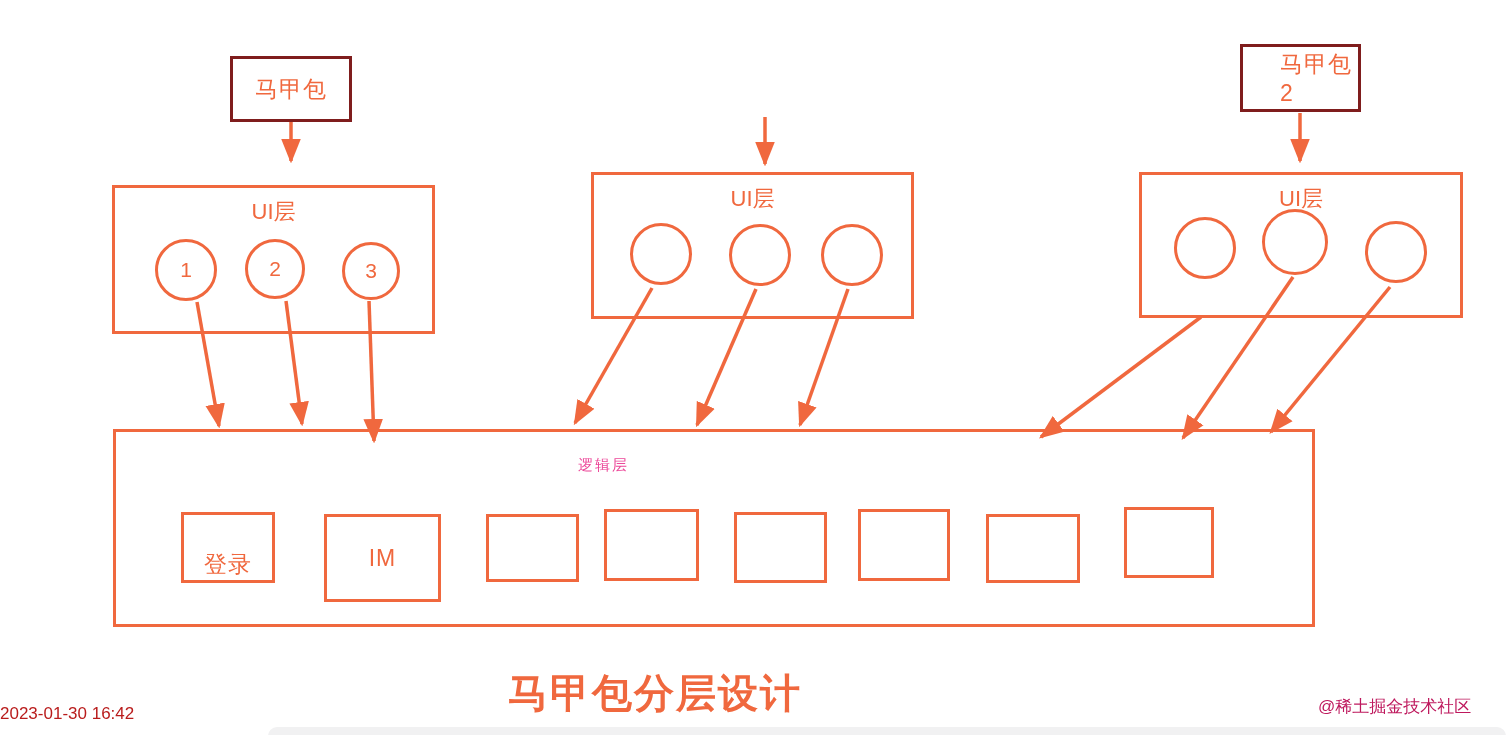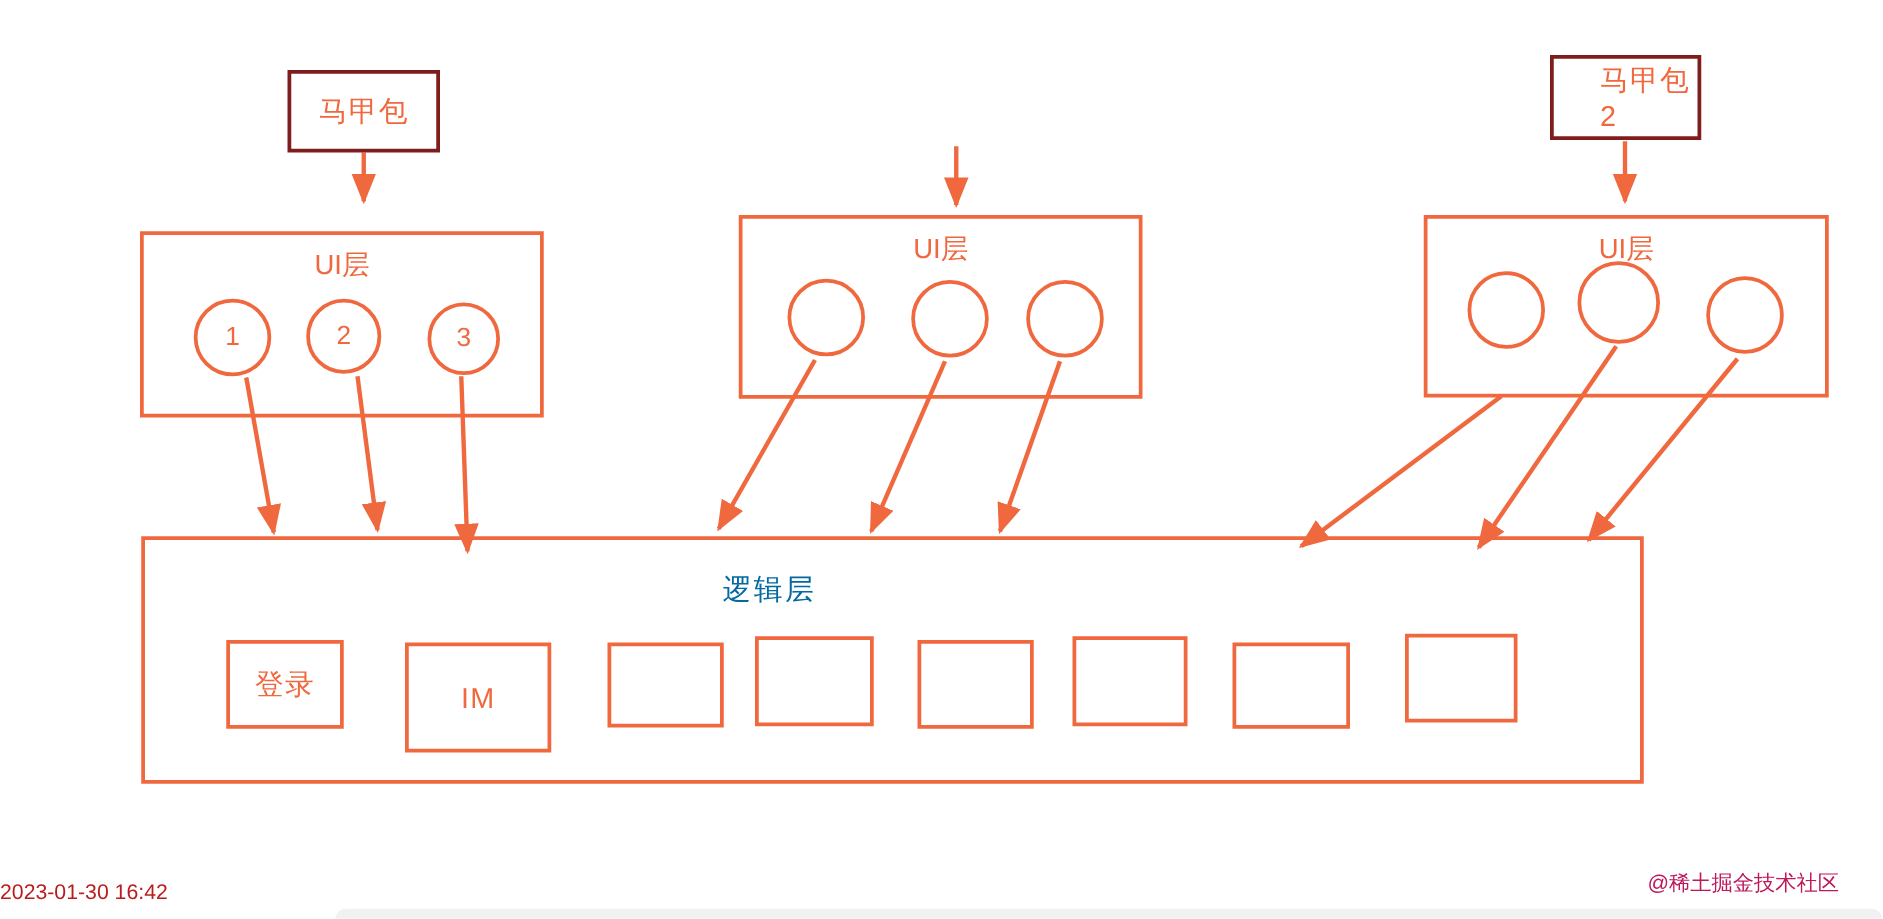--- a/index.html
+++ b/index.html
@@ -61,22 +61,22 @@
     background: #ffffff;
   }
   .logic-box {
     position: absolute;
     border: 3px solid #F0683E;
     box-sizing: border-box;
     background: transparent;
   }
   .logic-label {
     position: absolute;
-    color: #0369a1;
-    font-size: 23px;
+    color: #ec4899;
+    font-size: 15px;
     letter-spacing: 2px;
   }
   .module-box {
     position: absolute;
     border: 3px solid #F0683E;
     box-sizing: border-box;
     display: flex;
     align-items: center;
     justify-content: center;
     color: #F0683E;
@@ -192,21 +192,21 @@
   <div class="circle" style="left:1262px; top:209px; width:66px; height:66px;">
     <span></span>
   </div>
   <div class="circle" style="left:1365px; top:221px; width:62px; height:62px;">
     <span></span>
   </div>
 
   <div class="logic-box" style="left:113px; top:429px; width:1202px; height:198px;"></div>
   <div class="logic-label" style="left:578px; top:456px;">逻辑层</div>
 
-  <div class="module-box" style="left:181px; top:512px; width:94px; height:71px;">
+  <div class="module-box" style="left:181px; top:512px; width:94px; height:71px;align-items:flex-end;">
     <span>登录</span>
   </div>
   <div class="module-box" style="left:324px; top:514px; width:117px; height:88px;">
     <span>IM</span>
   </div>
   <div class="module-box" style="left:486px; top:514px; width:93px; height:68px;">
     <span></span>
   </div>
   <div class="module-box" style="left:604px; top:509px; width:95px; height:72px;">
     <span></span>
@@ -217,17 +217,18 @@
   <div class="module-box" style="left:858px; top:509px; width:92px; height:72px;">
     <span></span>
   </div>
   <div class="module-box" style="left:986px; top:514px; width:94px; height:69px;">
     <span></span>
   </div>
   <div class="module-box" style="left:1124px; top:507px; width:90px; height:71px;">
     <span></span>
   </div>
 
+  <div class="diagram-title">马甲包分层设计</div>
   <div class="timestamp">2023-01-30 16:42</div>
   <div class="watermark">@稀土掘金技术社区</div>
   <div class="bottom-card-edge"></div>
 
 </div>
 
 </body></html>

